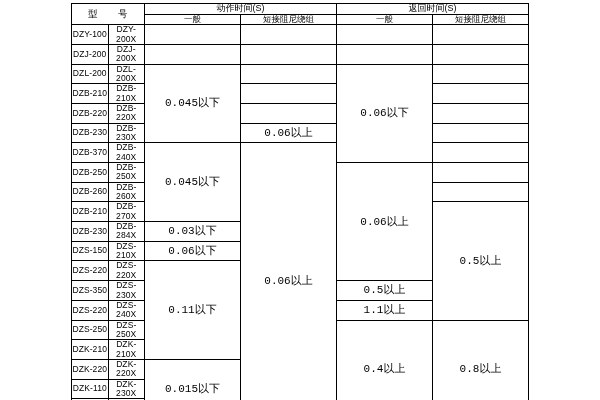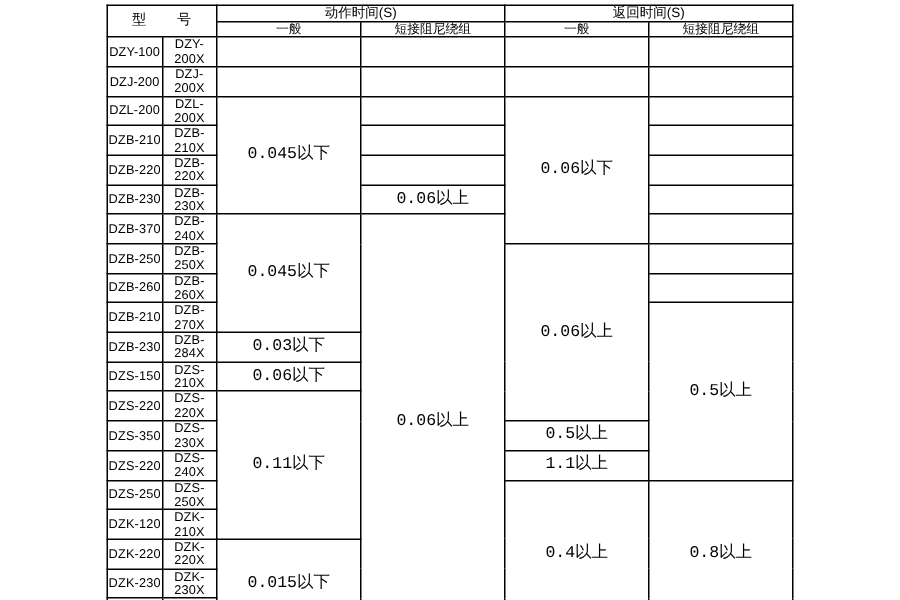--- a/index.html
+++ b/index.html
@@ -179,30 +179,30 @@
             <td class="c-model-b model-cell">DZS-240X</td>
             <td class="c-ret-gen val-cell">1.1以上</td>
           </tr>
           <tr>
             <td class="c-model-a model-cell">DZS-250</td>
             <td class="c-model-b model-cell">DZS-250X</td>
             <td class="c-ret-gen val-cell" rowspan="5">0.4以上</td>
             <td class="c-ret-damp val-cell" rowspan="5">0.8以上</td>
           </tr>
           <tr>
-            <td class="c-model-a model-cell">DZK-120</td>
+            <td class="c-model-a model-cell">DZK-210</td>
             <td class="c-model-b model-cell">DZK-210X</td>
           </tr>
           <tr>
             <td class="c-model-a model-cell">DZK-220</td>
             <td class="c-model-b model-cell">DZK-220X</td>
             <td class="c-act-gen val-cell" rowspan="3">0.015以下</td>
           </tr>
           <tr>
-            <td class="c-model-a model-cell">DZK-230</td>
+            <td class="c-model-a model-cell">DZK-110</td>
             <td class="c-model-b model-cell">DZK-230X</td>
           </tr>
           <tr>
             <td class="c-model-a model-cell">DZK-240</td>
             <td class="c-model-b model-cell">DZK-240X</td>
           </tr>
         </tbody>
     </table>
   </div>
 </div>

